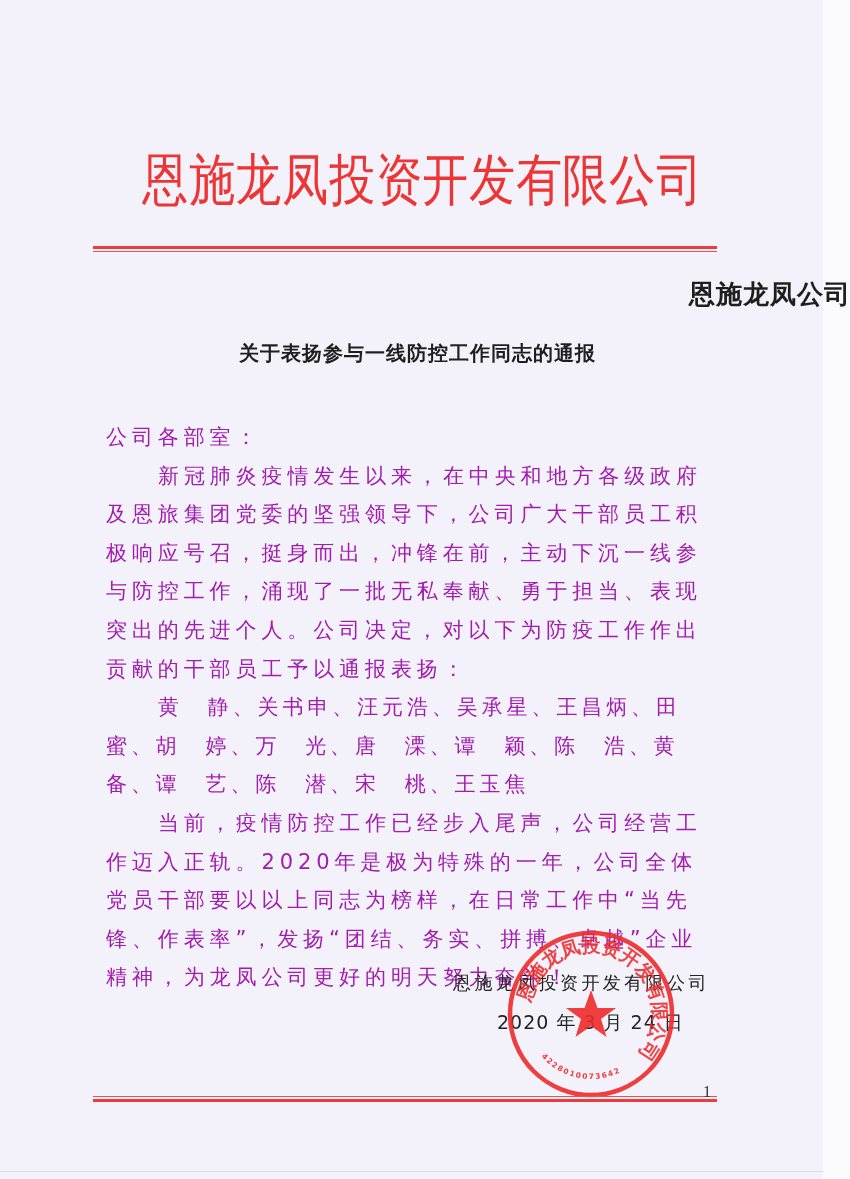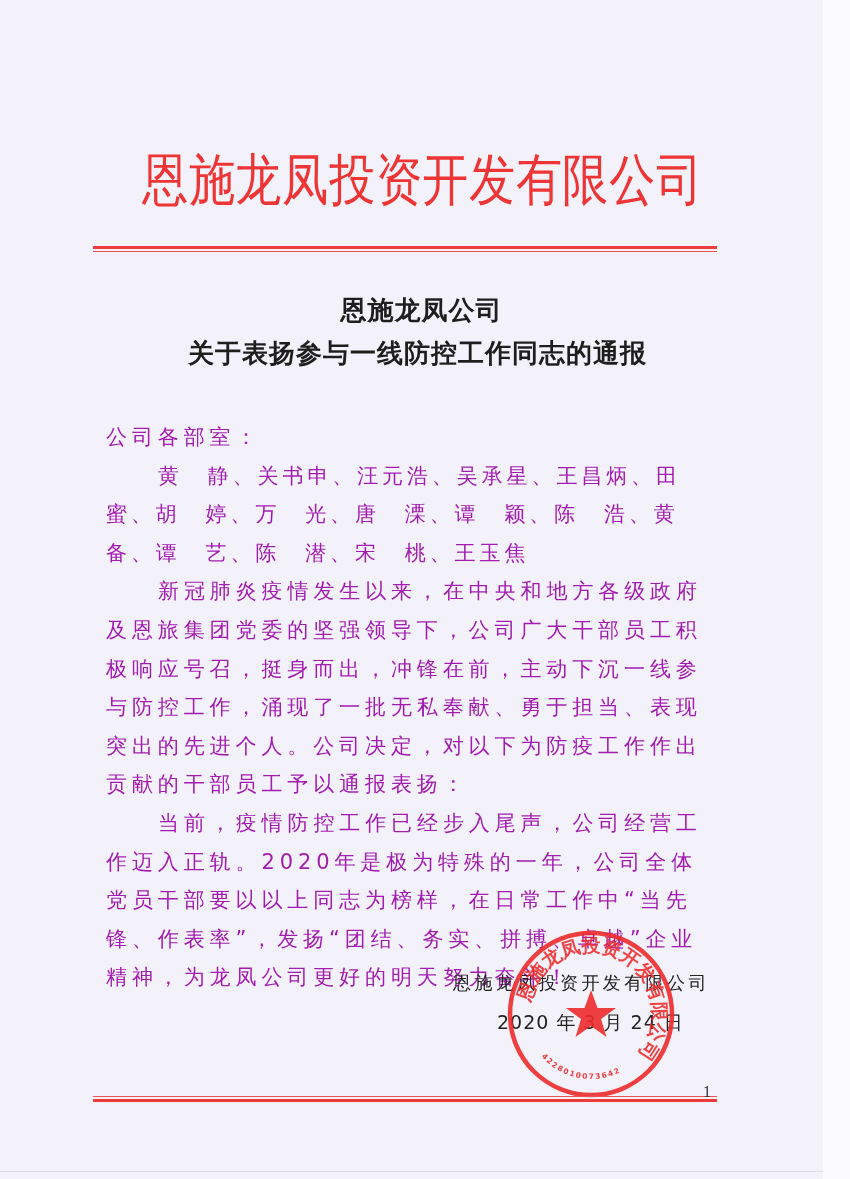--- a/index.html
+++ b/index.html
@@ -69,29 +69,30 @@
   .title {
     position: absolute;
     left: 0;
     width: 835px;
     text-align: center;
     font-family: "DejaVu Serif", "Liberation Serif", serif;
     font-weight: bold;
     color: #1e1e1e;
   }
   .title-1 {
-    top: 292px;
+    top: 276px;
     font-size: 26px;
     line-height: 36px;
-    padding-left: 4px;
+    padding-left: 16px;
     letter-spacing: 1px;
+    text-align: right;
   }
   .title-2 {
     top: 335px;
-    font-size: 26px;
+    font-size: 20px;
     line-height: 36px;
     letter-spacing: 1px;
   }
   .body-text {
     position: absolute;
     left: 106px;
     top: 418px;
     width: 610px;
     font-family: "DejaVu Sans", "Liberation Sans", sans-serif;
     font-size: 21px;
@@ -174,22 +175,22 @@
   <div class="thick"></div>
   <div class="gap"></div>
   <div class="thin"></div>
 </div>
 
 <div class="title title-1">恩施龙凤公司</div>
 <div class="title title-2">关于表扬参与一线防控工作同志的通报</div>
 
 <div class="body-text">
   <p>公司各部室：</p>
+  <p class="indent">新冠肺炎疫情发生以来，在中央和地方各级政府及恩旅集团党委的坚强领导下，公司广大干部员工积极响应号召，挺身而出，冲锋在前，主动下沉一线参与防控工作，涌现了一批无私奉献、勇于担当、表现突出的先进个人。公司决定，对以下为防疫工作作出贡献的干部员工予以通报表扬：</p>
   <p class="indent names">黄　静、关书申、汪元浩、吴承星、王昌炳、田　蜜、胡　婷、万　光、唐　溧、谭　颖、陈　浩、黄　备、谭　艺、陈　潜、宋　桃、王玉焦</p>
-  <p class="indent">新冠肺炎疫情发生以来，在中央和地方各级政府及恩旅集团党委的坚强领导下，公司广大干部员工积极响应号召，挺身而出，冲锋在前，主动下沉一线参与防控工作，涌现了一批无私奉献、勇于担当、表现突出的先进个人。公司决定，对以下为防疫工作作出贡献的干部员工予以通报表扬：</p>
   <p class="indent">当前，疫情防控工作已经步入尾声，公司经营工作迈入正轨。2020年是极为特殊的一年，公司全体党员干部要以以上同志为榜样，在日常工作中“当先锋、作表率”，发扬“团结、务实、拼搏、卓越”企业精神，为龙凤公司更好的明天努力奋斗！</p>
 </div>
 
 <div class="signature">恩施龙凤投资开发有限公司</div>
 <div class="date">2020 年 3 月 24 日</div>
 
 <svg class="seal" viewBox="0 0 172 172">
   <defs>
     <path id="sealArc" d="M 86 86 m -62 0 a 62 62 0 1 1 124 0 a 62 62 0 1 1 -124 0"></path>
     <path id="codeArc" d="M 30 120 A 66 66 0 0 0 142 120"></path>

